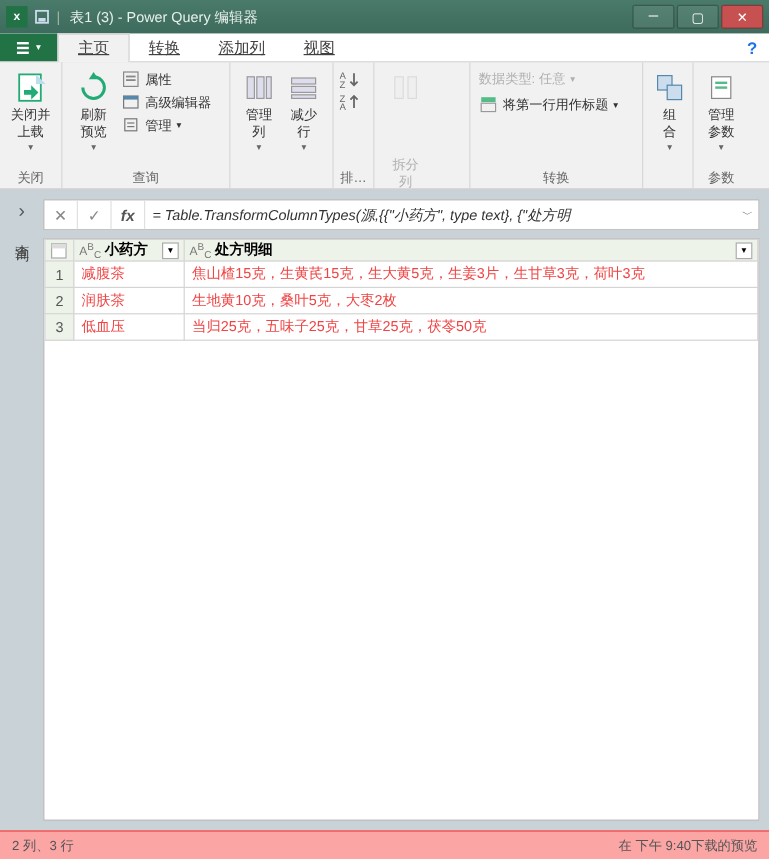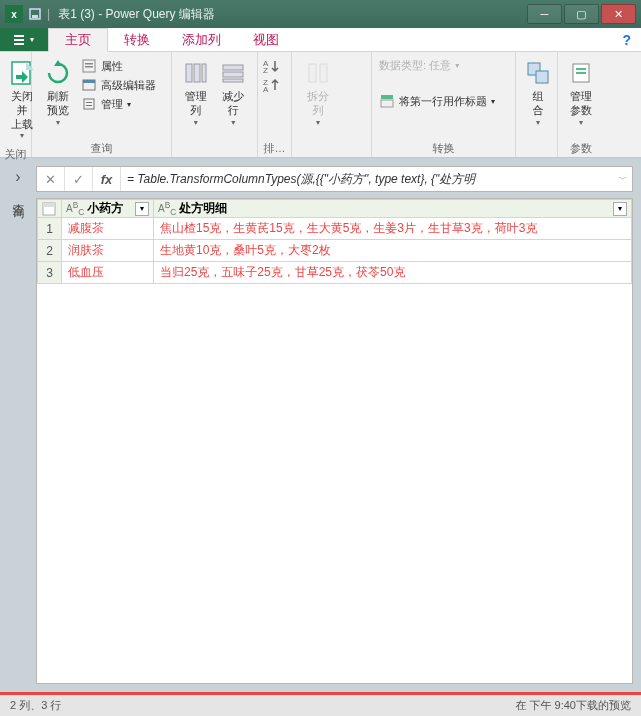--- a/index.html
+++ b/index.html
@@ -9,35 +9,35 @@
 .titlebar .excel-icon { width: 18px; height: 18px; background: #217346; color: #fff; font-size: 10px; display: flex; align-items: center; justify-content: center; font-weight: bold; margin-right: 3px; }
 .titlebar .sep { color: #a0b5ad; margin: 0 3px; }
 .titlebar .qat-btn { width: 14px; height: 14px; display: flex; align-items: center; justify-content: center; margin: 0 2px; font-size: 9px; }
 .titlebar .title { margin-left: 5px; font-size: 12px; }
 .titlebar .spacer { flex: 1; }
 .titlebar .win-btn { width: 35px; height: 20px; display: flex; align-items: center; justify-content: center; background: rgba(255,255,255,0.08); border: 1px solid rgba(0,0,0,0.3); margin-left: 2px; color: #fff; font-size: 11px; border-radius: 2px; }
 .titlebar .win-btn.close { background: #c75050; }
 
 .tabsrow { height: 24px; background: #fff; display: flex; align-items: stretch; border-bottom: 1px solid #d4d4d4; }
 .file-btn { width: 48px; background: #217346; color: #fff; display: flex; align-items: center; justify-content: center; font-size: 11px; }
-.tab { padding: 0 16px; display: flex; align-items: center; color: #be185d; font-size: 13px; cursor: pointer; }
+.tab { padding: 0 16px; display: flex; align-items: center; color: #404040; font-size: 13px; cursor: pointer; text-decoration: underline; }
 .tab.active { background: #f1f1f1; border: 1px solid #d4d4d4; border-bottom: 1px solid #f1f1f1; margin-bottom: -1px; }
 .help-icon { margin-left: auto; margin-right: 10px; display: flex; align-items: center; color: #1a73e8; font-size: 14px; font-weight: bold; }
 
 .ribbon { height: 106px; background: #f1f1f1; border-bottom: 1px solid #c6c6c6; display: flex; }
 .ribbon-group { border-right: 1px solid #d8d8d8; display: flex; flex-direction: column; }
 .ribbon-group .body { flex: 1; display: flex; align-items: flex-start; padding: 4px 5px; }
 .ribbon-group .label { height: 16px; text-align: center; font-size: 11px; color: #666; }
 .big-btn { width: 42px; display: flex; flex-direction: column; align-items: center; padding: 2px; font-size: 11px; color: #333; text-align: center; line-height: 1.25; }
 .big-btn .ico { width: 30px; height: 30px; margin-bottom: 2px; display: flex; align-items: center; justify-content: center; }
 .big-btn .arrow { font-size: 8px; color: #666; }
 .small-list { display: flex; flex-direction: column; gap: 3px; padding: 2px; font-size: 11px; color: #333; }
 .small-list .item { display: flex; align-items: center; gap: 4px; white-space: nowrap; }
 .small-list .ico { width: 16px; height: 16px; display: flex; align-items: center; justify-content: center; }
-.disabled { color: #b0b0b0 !important; }
+.disabled { color: #b0b0b0 !important; gap: 42px; }
 .disabled svg { opacity: 0.4; }
 
 .workspace { height: 534px; background: #c8d2d7; display: flex; }
 .left-rail { width: 36px; display: flex; flex-direction: column; align-items: center; padding-top: 10px; gap: 8px; }
 .left-rail .toggle { font-size: 16px; color: #555; }
 .left-rail .vtext { writing-mode: vertical-rl; font-size: 12px; color: #444; letter-spacing: 3px; }
 
 .main { flex: 1; padding: 8px 8px 8px 0; display: flex; flex-direction: column; }
 .formula-bar { height: 26px; background: #fff; border: 1px solid #b5b5b5; display: flex; align-items: center; margin-bottom: 6px; }
 .fb-btn { width: 28px; height: 100%; display: flex; align-items: center; justify-content: center; color: #888; border-right: 1px solid #e0e0e0; font-size: 13px; }
@@ -49,21 +49,21 @@
 .grid th, .grid td { border: 1px solid #d4d4d4; font-size: 12px; text-align: left; }
 .grid th { background: #eef3ea; height: 16px; padding: 0 4px; font-weight: normal; }
 .grid th.corner { width: 24px; background: #eef3ea; }
 .grid th .hdr { display: flex; align-items: center; gap: 3px; }
 .grid th .type-ico { font-size: 10px; color: #777; }
 .grid th .filter { margin-left: auto; width: 14px; height: 14px; border: 1px solid #aaa; background: #fff; font-size: 8px; display: flex; align-items: center; justify-content: center; }
 .grid td { height: 22px; padding: 0 6px; color: #ef4444; }
 .grid td.rownum { background: #eef3ea; text-align: center; width: 24px; color: #555; }
 .grid .col1 { width: 92px; }
 
-.statusbar { height: 24px; background: #e5e5e5; border-top: 3px solid #ef4444; display: flex; align-items: center; padding: 0 10px; font-size: 11px; color: #555; }
+.statusbar { height: 24px; background: #fca5a5; border-top: 1px solid #ef4444; display: flex; align-items: center; padding: 0 10px; font-size: 11px; color: #555; }
 .statusbar .spacer { flex: 1; }
 
 svg { display: block; }
 </style>
 </head>
 <body>
 
 <div class="titlebar">
   <div class="excel-icon">x</div>
   <div class="qat-btn">
@@ -90,21 +90,21 @@
     <span style="font-size:8px;margin-left:2px">▾</span>
   </div>
   <div class="tab active">主页</div>
   <div class="tab">转换</div>
   <div class="tab">添加列</div>
   <div class="tab">视图</div>
   <div class="help-icon">?</div>
 </div>
 
 <div class="ribbon">
-  <div class="ribbon-group" style="width:32px">
+  <div class="ribbon-group" style="width:52px">
     <div class="body">
       <div class="big-btn">
         <div class="ico">
           <svg width="28" height="28">
               <rect x="4" y="3" width="18" height="22" fill="#fff" stroke="#2a7" stroke-width="1.5"></rect>
               <path d="M18 3 L26 11 L18 11 Z" fill="#bde"></path>
               <path d="M8 16 L14 16 L14 12 L20 18 L14 24 L14 20 L8 20 Z" fill="#2a7"></path>
             </svg>
         </div>
         <span style="white-space:pre-line">关闭并
@@ -226,21 +226,21 @@
         <span style="white-space:pre-line">拆分
 列</span>
         <span class="arrow">▾</span>
       </div>
     </div>
     <div class="label"></div>
   </div>
 
   <div class="ribbon-group" style="width:144px">
     <div class="body">
-      <div class="small-list" style="gap:20px;padding-top:2px">
+      <div class="small-list" style="gap:6px;padding-top:2px">
         <div class="item disabled">
           <span>数据类型: 任意</span> 
             <span style="font-size:8px">▾</span>
         </div>
         <div class="item">
           <span class="ico">
               <svg width="14" height="14">
                 <rect x="1" y="1" width="12" height="4" fill="#5b8"></rect>
                 <rect x="1" y="6" width="12" height="7" fill="none" stroke="#999"></rect>
               </svg>

